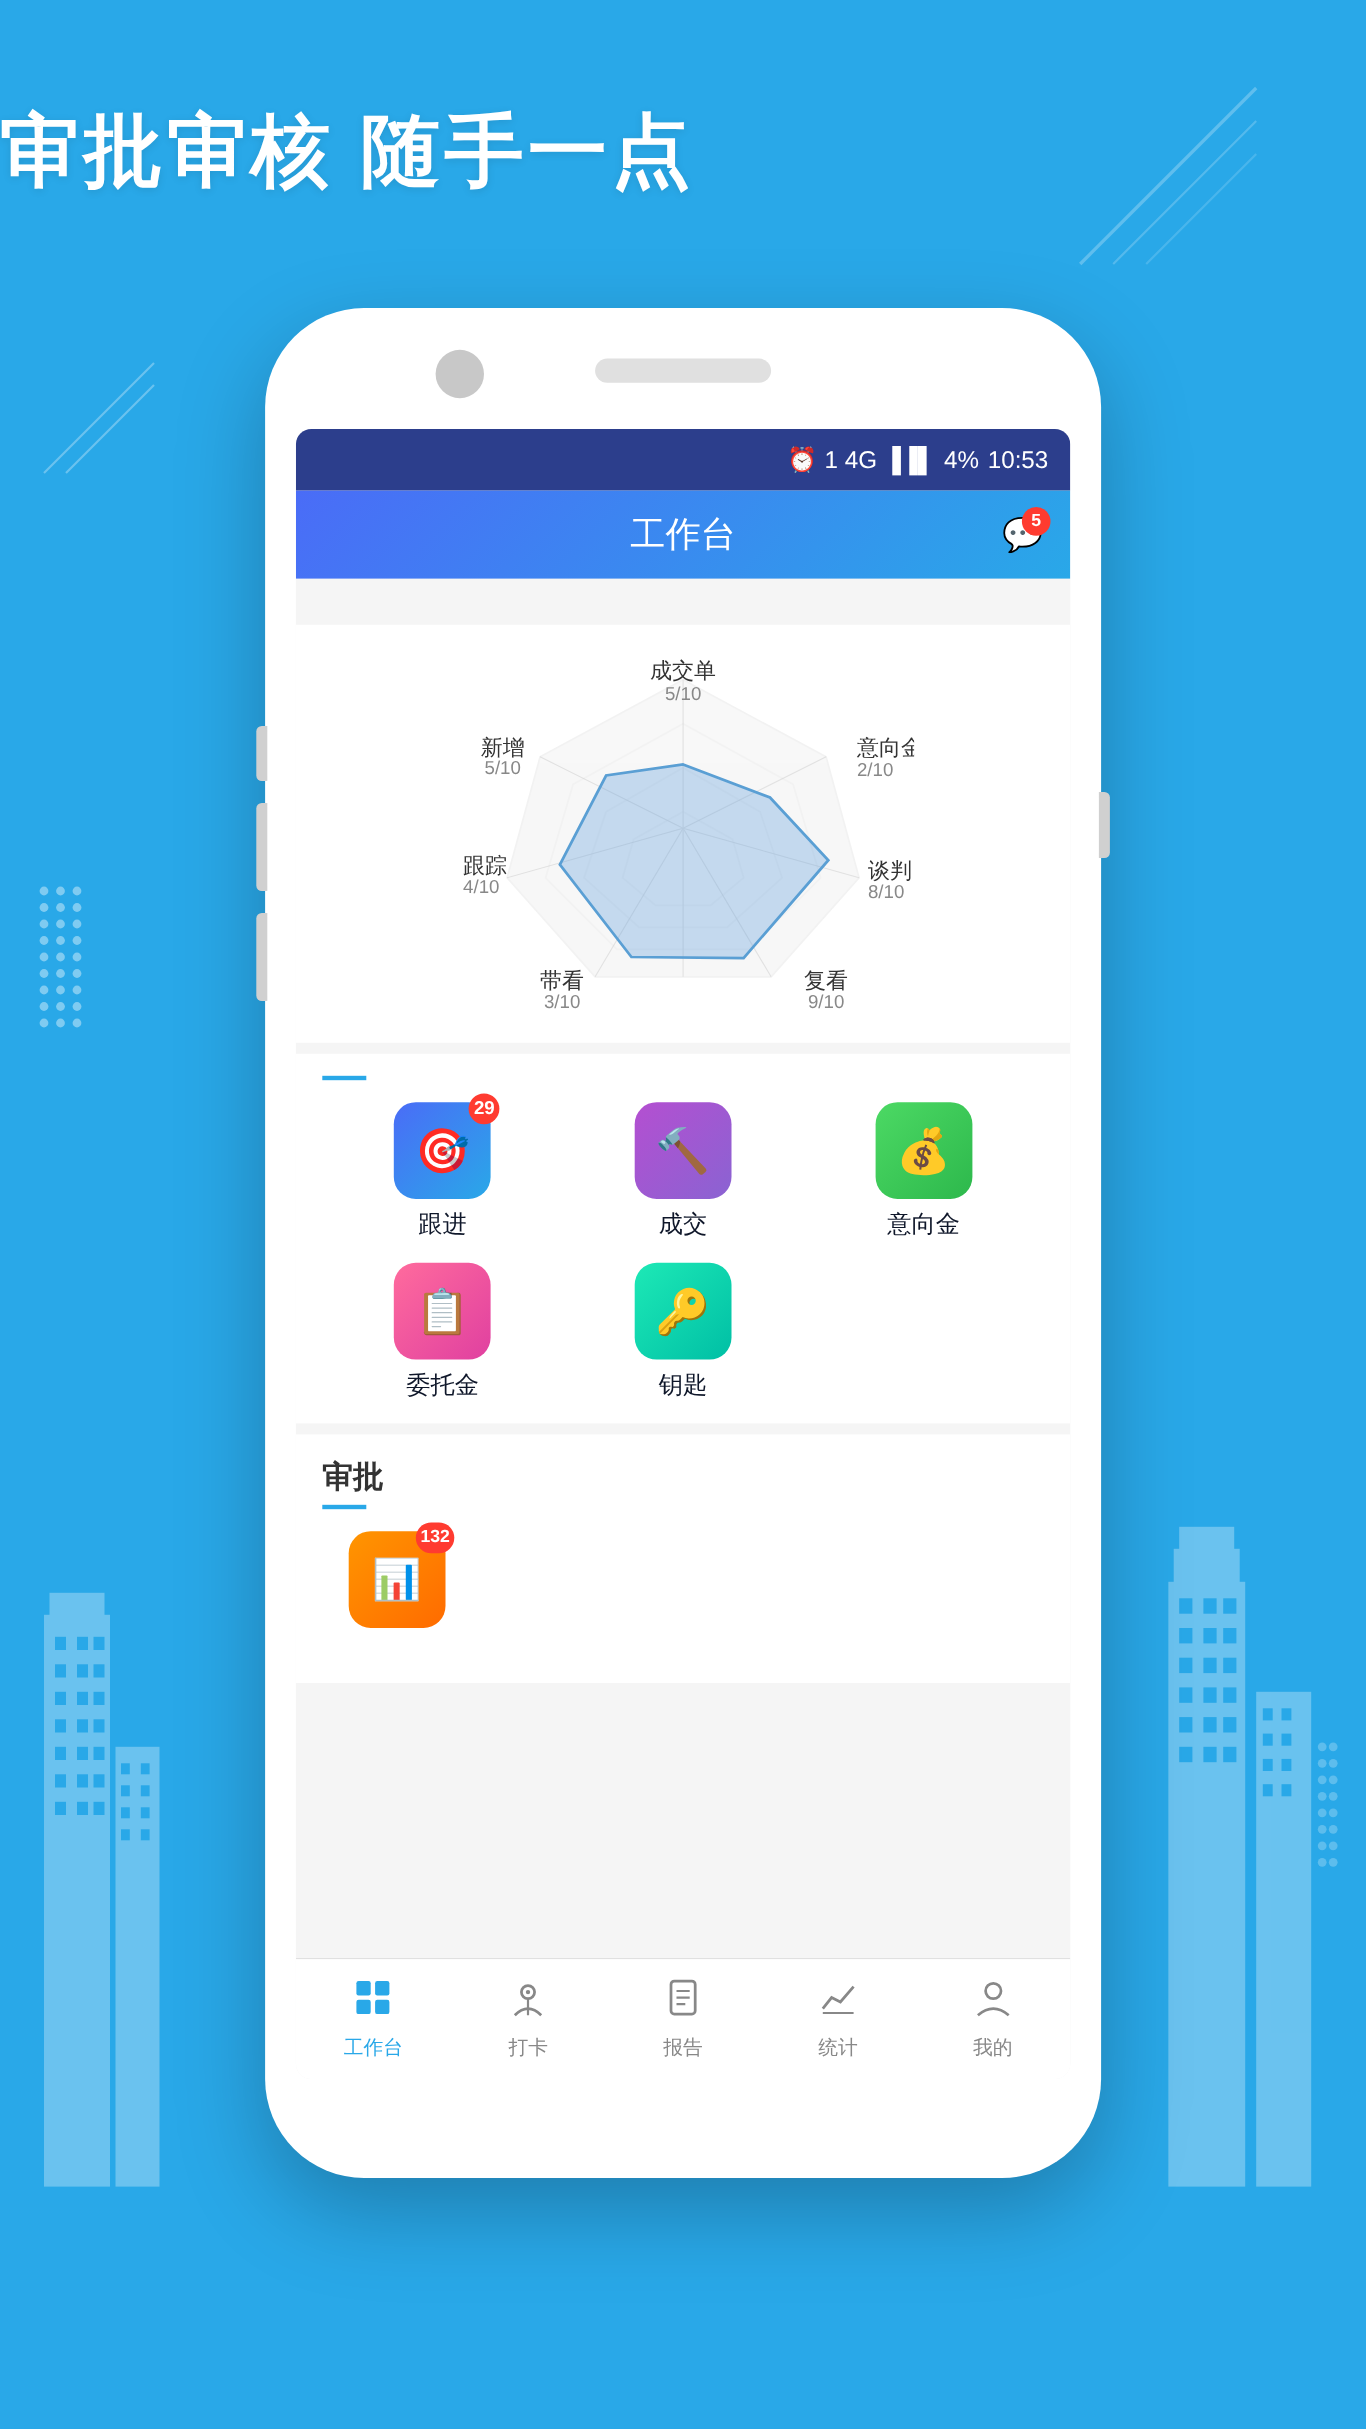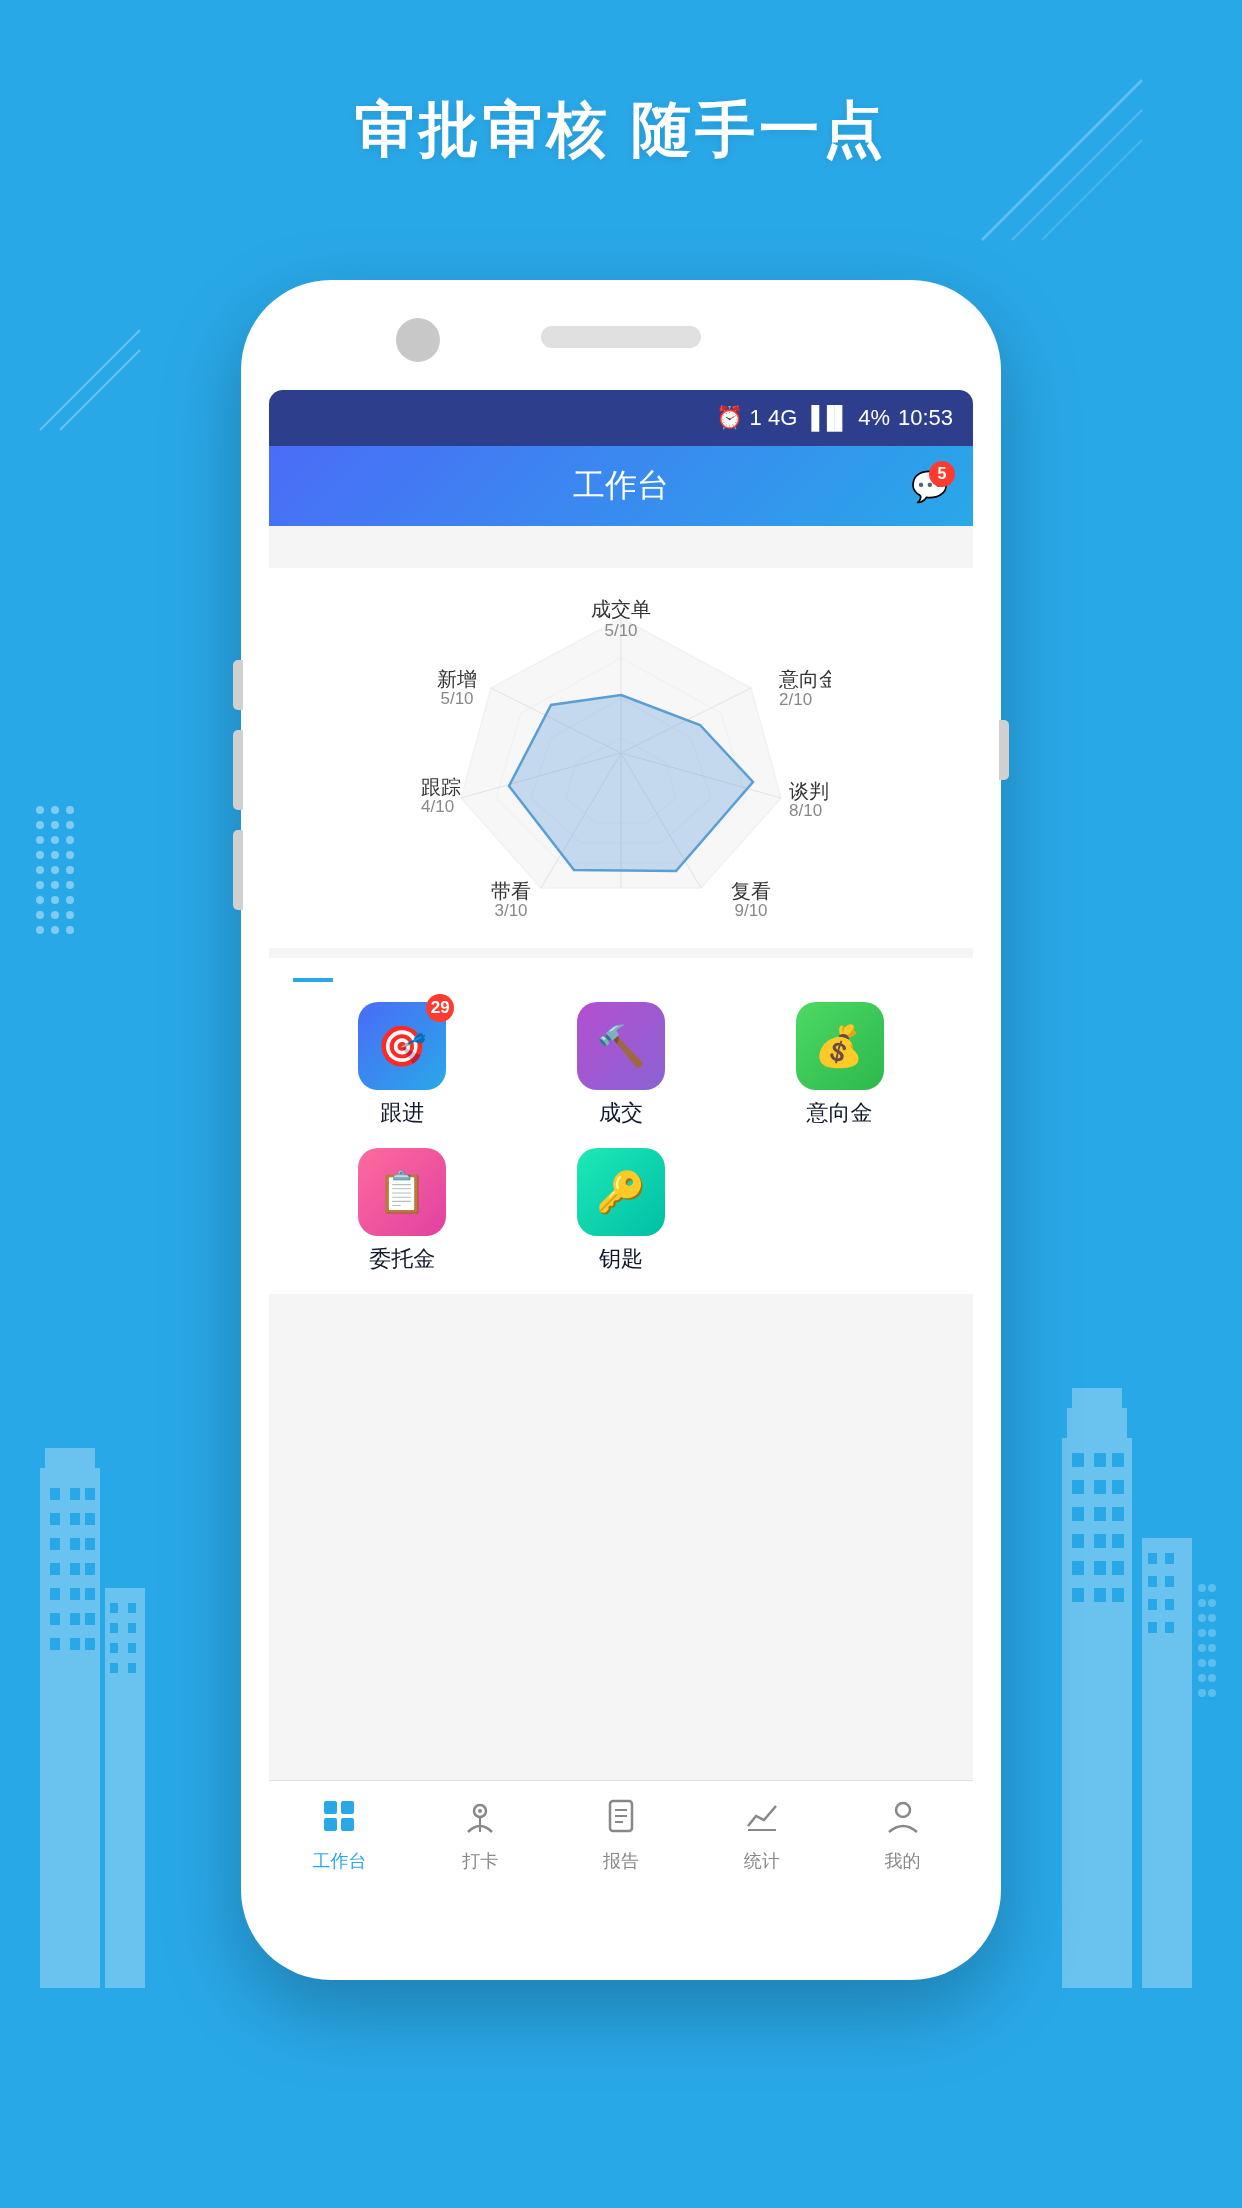--- a/index.html
+++ b/index.html
@@ -46,23 +46,23 @@
       width: 200px;
       height: 200px;
       opacity: 0.5;
     }
 
     
     .headline {
       position: absolute;
       top: 90px;
       left: 0; right: 0;
-      text-align: center;
-      color: white;
-      font-size: 60px;
+      text-align: left;
+      color: white;
+      font-size: 72px;
       font-weight: 700;
       letter-spacing: 4px;
       text-shadow: 0 2px 8px rgba(0,0,0,0.1);
     }
 
     
     .phone-wrapper {
       position: absolute;
       top: 280px;
       left: 50%;
@@ -645,20 +645,33 @@
             <div class="icon-item">
               <div class="icon-box teal-grad">
                 <span>🔑</span>
               </div>
               <span class="icon-label">钥匙</span>
             </div>
 
           </div>
         </div>
 
+        <div class="section">
+          <div class="section-title">审批</div>
+          <div class="section-underline"></div>
+          <div class="shenpi-row">
+            <div class="shenpi-item">
+              <div class="shenpi-box">
+                <span>📊</span>
+              </div>
+              <span class="shenpi-badge">132</span>
+            </div>
+          </div>
+          <div style="height:30px"></div>
+        </div>
 
       </div>
 
       <div class="bottom-nav">
 
         <div class="nav-item">
           <span class="nav-icon active">
             <svg width="36" height="36" viewBox="0 0 36 36" xmlns="http://www.w3.org/2000/svg">
               <rect x="3" y="3" width="13" height="13" rx="2" fill="#29a8e8"></rect>
               <rect x="20" y="3" width="13" height="13" rx="2" fill="#29a8e8"></rect>

